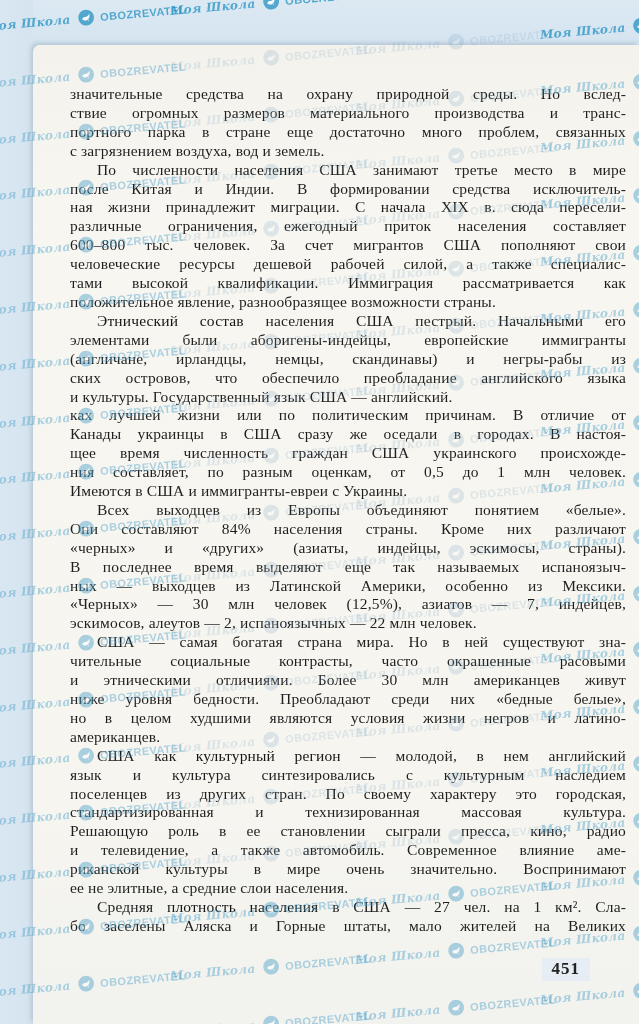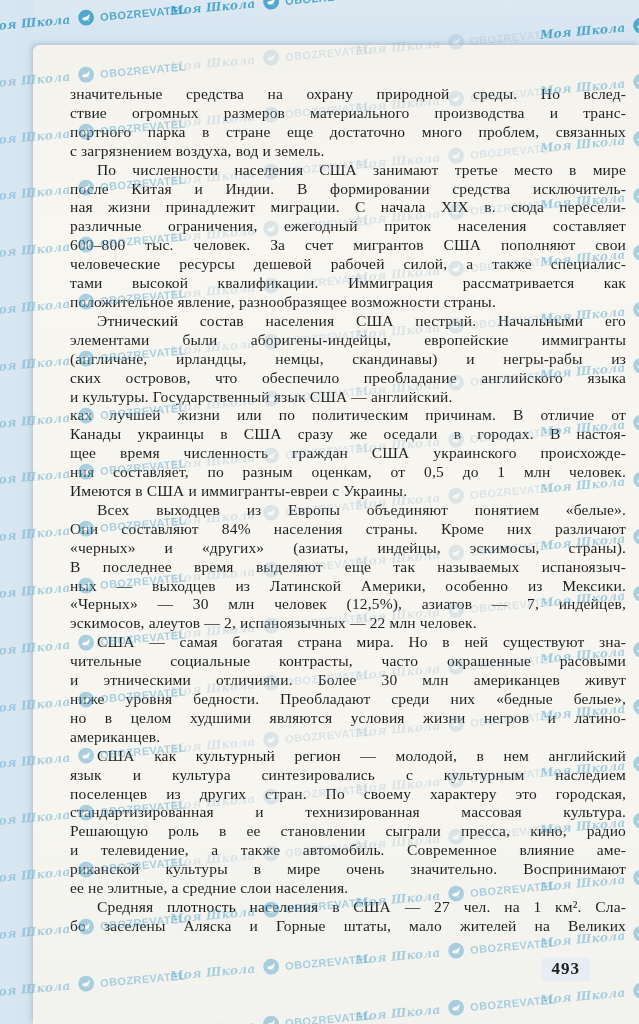--- a/index.html
+++ b/index.html
@@ -112,21 +112,21 @@
       <div class="line"><span>язык и культура синтезировались с культурным наследием</span></div>
       <div class="line"><span>поселенцев из других стран. По своему характеру это городская,</span></div>
       <div class="line"><span>стандартизированная и технизированная массовая культура.</span></div>
       <div class="line"><span>Решающую роль в ее становлении сыграли пресса, кино, радио</span></div>
       <div class="line"><span>и телевидение, а также автомобиль. Современное влияние аме-</span></div>
       <div class="line"><span>риканской культуры в мире очень значительно. Воспринимают</span></div>
       <div class="line para-end"><span>ее не элитные, а средние слои населения.</span></div>
       <div class="line indent"><span>Средняя </span><b>плотность населения</b><span> в США — 27 чел. на 1 км². Сла-</span></div>
       <div class="line"><span>бо заселены Аляска и Горные штаты, мало жителей на Великих</span></div>
     </div>
-  <div class="page-number">493</div>
+  <div class="page-number">451</div>
 </div>
 
 <div class="wm-layer" id="wm-layer">
     <div class="wm strong" style="left: -15px; top: 18px;">
       <span class="script">Моя Школа</span>
       <svg class="logo" viewBox="0 0 20 20">
         <circle cx="10" cy="10" r="9.3" fill="currentColor"></circle>
         <path d="M5.2 11.2 C7.2 13.8 10.8 14.2 12.8 11.6 C14.3 9.6 14.6 7.2 14.1 5.4 C13.1 8.0 11.0 9.2 8.6 9.2 C7.1 9.2 6.0 9.9 5.2 11.2 Z" fill="#ffffff"></path>
         <path d="M12.9 12.6 L11.6 14.3 L13.4 13.9 Z" fill="#ffffff"></path>
       </svg>

